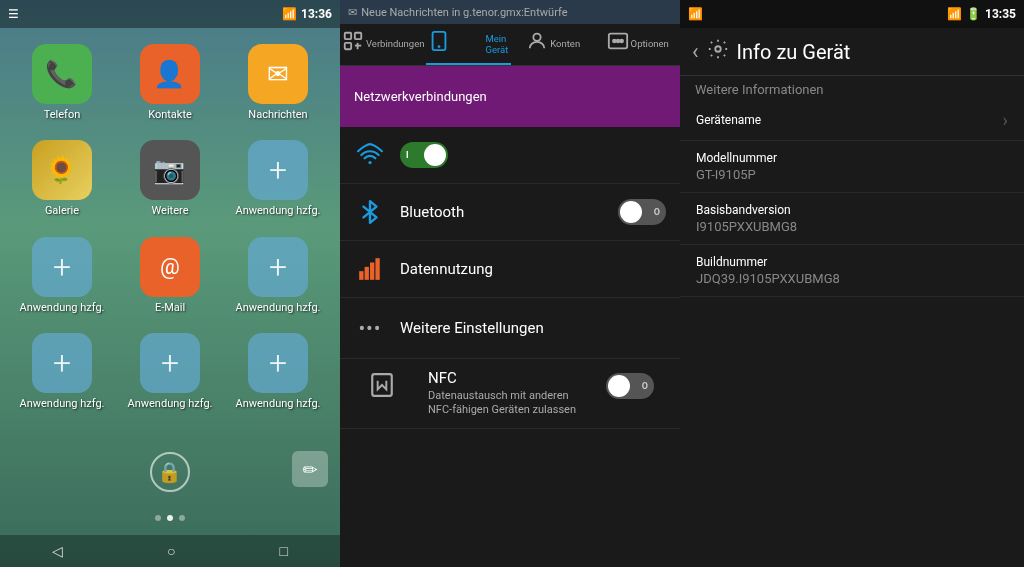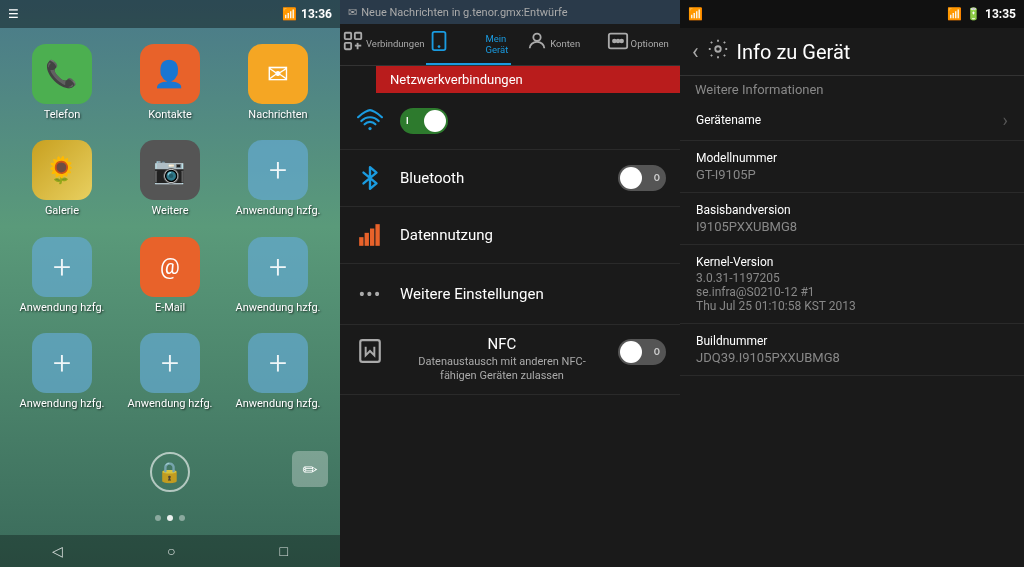--- a/index.html
+++ b/index.html
@@ -161,25 +161,24 @@
       border-bottom: 2px solid transparent;
       gap: 2px;
     }
     .settings-tab.active {
       color: #1a9be0;
       border-bottom: 2px solid #1a9be0;
       gap: 35px;
     }
     .settings-tab .tab-icon { font-size: 20px; }
     #settings-section-header {
-      background: #b91c1c;
-      padding: 6px 14px;
+      background: #701a75;
+      padding: 23px 14px;
       font-size: 13px;
       color: #fff;
-      margin-left: 36px;
     }
     .settings-item {
       display: flex;
       align-items: center;
       padding: 12px 14px;
       border-bottom: 1px solid #2a2a2a;
       gap: 14px;
     }
     .settings-item-icon {
       width: 32px;
@@ -225,26 +224,25 @@
       color: #ccc;
       font-weight: bold;
     }
     #verbinden-header {
       background: #2d5a7a;
       padding: 6px 14px;
       font-size: 13px;
       color: #fff;
     }
     .nfc-item {
-      padding: 10px 14px;
+      padding: 10px 26px;
       border-bottom: 1px solid #2a2a2a;
       display: flex;
       align-items: flex-start;
       gap: 30px;
-      text-align: center;
     }
     .nfc-texts { flex: 1; }
     .nfc-title { font-size: 15px; color: #fff; }
     .nfc-desc { font-size: 11px; color: #aaa; margin-top: 2px; line-height: 1.3; }
     .weitere-item {
       display: flex;
       align-items: center;
       padding: 14px 14px;
       border-bottom: 1px solid #2a2a2a;
       gap: 14px;
@@ -567,28 +565,20 @@
     </div>
 
 
     <div class="info-row">
       <div class="info-row-left">
         <div class="info-row-title">Basisbandversion</div>
         <div class="info-row-value">I9105PXXUBMG8</div>
       </div>
     </div>
 
-    <div class="info-row">
-      <div class="info-row-left">
-        <div class="info-row-title">Kernel-Version</div>
-        <div class="info-row-value" style="white-space:pre-line;font-size:12px;color:#888;margin-top:2px;">3.0.31-1197205
-se.infra@S0210-12 #1
-Thu Jul 25 01:10:58 KST 2013</div>
-      </div>
-    </div>
 
     <div class="info-row">
       <div class="info-row-left">
         <div class="info-row-title">Buildnummer</div>
         <div class="info-row-value">JDQ39.I9105PXXUBMG8</div>
       </div>
     </div>
   </div>
 </div>
 

